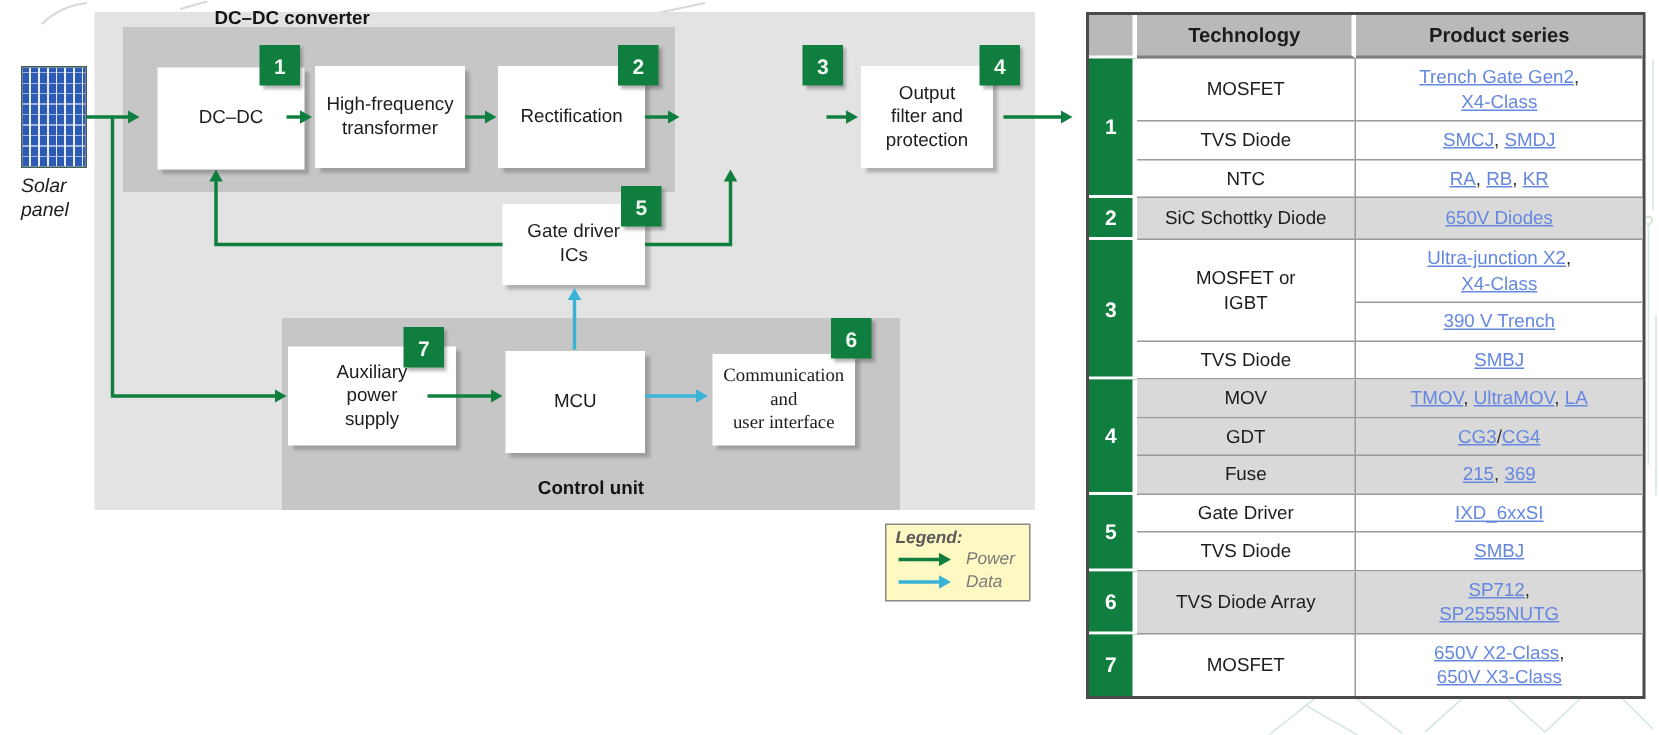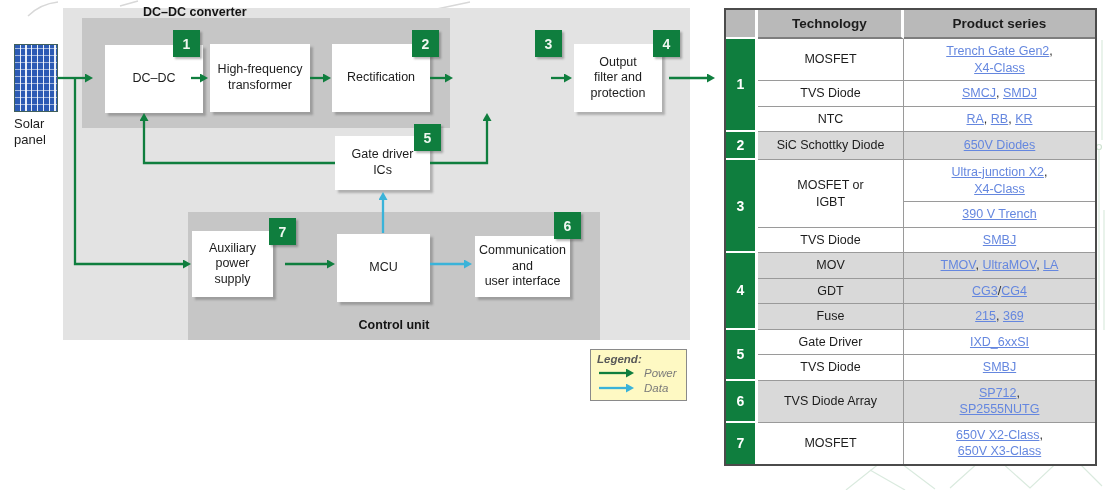--- a/index.html
+++ b/index.html
@@ -26,43 +26,43 @@
 
   .blk{position:absolute;background:#fff;box-shadow:3px 3px 2px rgba(80,80,80,.35);
        display:flex;align-items:center;justify-content:center;text-align:center;
        font-size:12.5px;line-height:1.25;z-index:2;padding:2px;}
   .b-dcdc{left:93px;top:45px;width:98px;height:68px;margin-left:12px;}
   .b-hf{left:210px;top:44px;width:100px;height:68px;}
   .b-rect{left:332px;top:44px;width:98px;height:68px;}
   .b-dcac{left:455px;top:44px;width:96px;height:68px;}
   .b-outf{left:574px;top:44px;width:88px;height:68px;}
   .b-gate{left:335px;top:136px;width:95px;height:54px;}
-  .b-aux{left:192px;top:231px;width:81px;height:66px;}
+  .b-aux{left:192px;top:231px;width:112px;height:66px;}
   .b-mcu{left:337px;top:234px;width:93px;height:68px;}
-  .b-comm{left:475px;top:236px;width:95px;height:61px;}
+  .b-comm{left:475px;top:236px;width:95px;height:61px;font-family:Liberation Serif, serif;}
 
   .badge{position:absolute;width:27px;height:27px;background:var(--green);color:#eef7f0;
          font-size:14px;font-weight:bold;display:flex;align-items:center;justify-content:center;
          box-shadow:2px 2px 2px rgba(70,70,70,.4);z-index:5;}
   .n1{left:173px;top:30px;} .n2{left:412px;top:30px;} .n3{left:535px;top:30px;}
   .n4{left:653px;top:30px;} .n5{left:414px;top:124px;} .n6{left:554px;top:212px;}
   .n7{left:269px;top:218px;}
 
   .arrows{position:absolute;inset:0;z-index:4;pointer-events:none;}
   .ln-g{stroke:var(--green);stroke-width:2.3;fill:none;}
   .ln-b{stroke:var(--data);stroke-width:2.3;fill:none;}
   .mk-g{fill:var(--green);} .mk-b{fill:var(--data);}
 
   .solar{position:absolute;left:14px;top:44px;width:44px;height:68px;z-index:2;
          border:1px solid #41605a;
          background-image:
            repeating-linear-gradient(0deg, rgba(255,255,255,0) 0 6px, rgba(255,255,255,.55) 6px 7px),
            repeating-linear-gradient(90deg, rgba(255,255,255,0) 0 4.6px, rgba(255,255,255,.9) 4.6px 5.8px),
            linear-gradient(#2c5ab4,#2c5ab4);}
-  .solar-lbl{position:absolute;left:14px;top:116px;width:50px;font-size:13px;line-height:1.25;z-index:2;}
+  .solar-lbl{position:absolute;left:14px;top:116px;width:50px;font-size:13px;line-height:1.25;z-index:2;font-style:italic;}
 
   .legend{position:absolute;left:590px;top:349px;width:97px;height:52px;background:#fef9c3;
           border:1.5px solid #8a8a8a;z-index:3;padding:3px 6px;}
   .legend .lt{font-size:11.5px;font-weight:bold;font-style:italic;color:#595959;}
   .lrow{display:flex;align-items:center;gap:5px;height:15px;}
   .lrow span{font-size:11.5px;font-style:italic;color:#7a7a7a;}
 
   
   .tblwrap{position:absolute;left:724px;top:8px;width:373px;z-index:2;
            border:2px solid var(--dark);background:#fff;}

